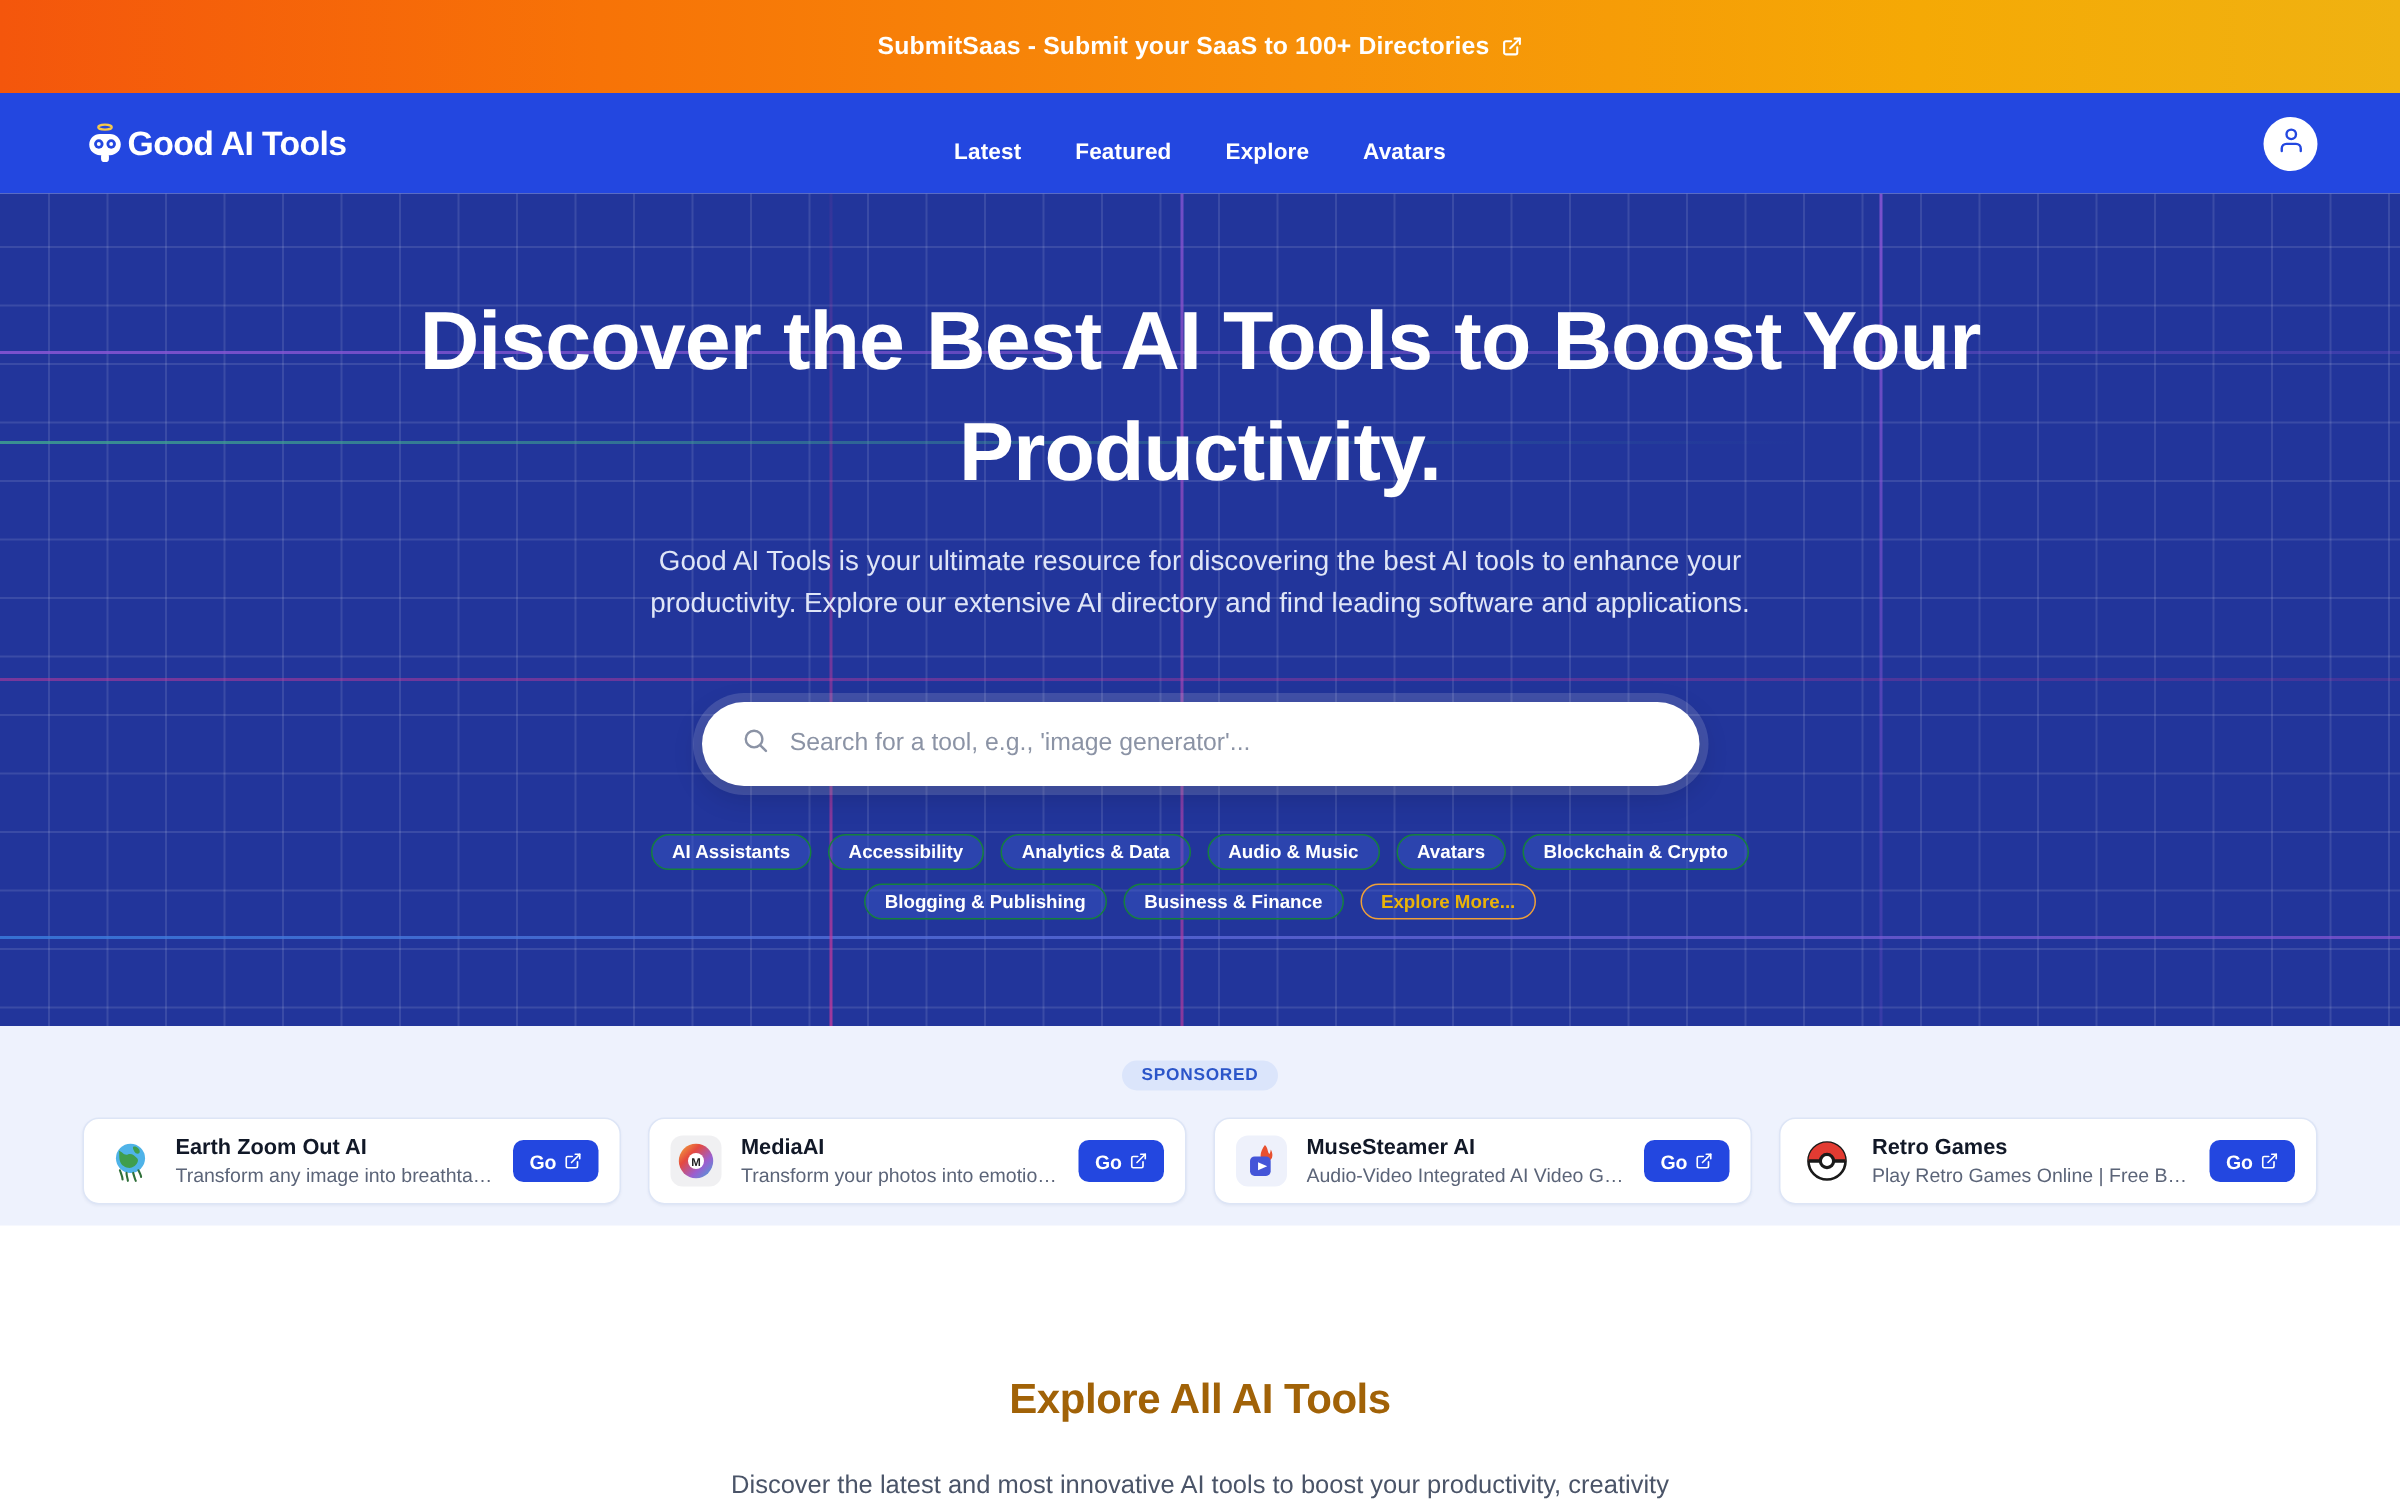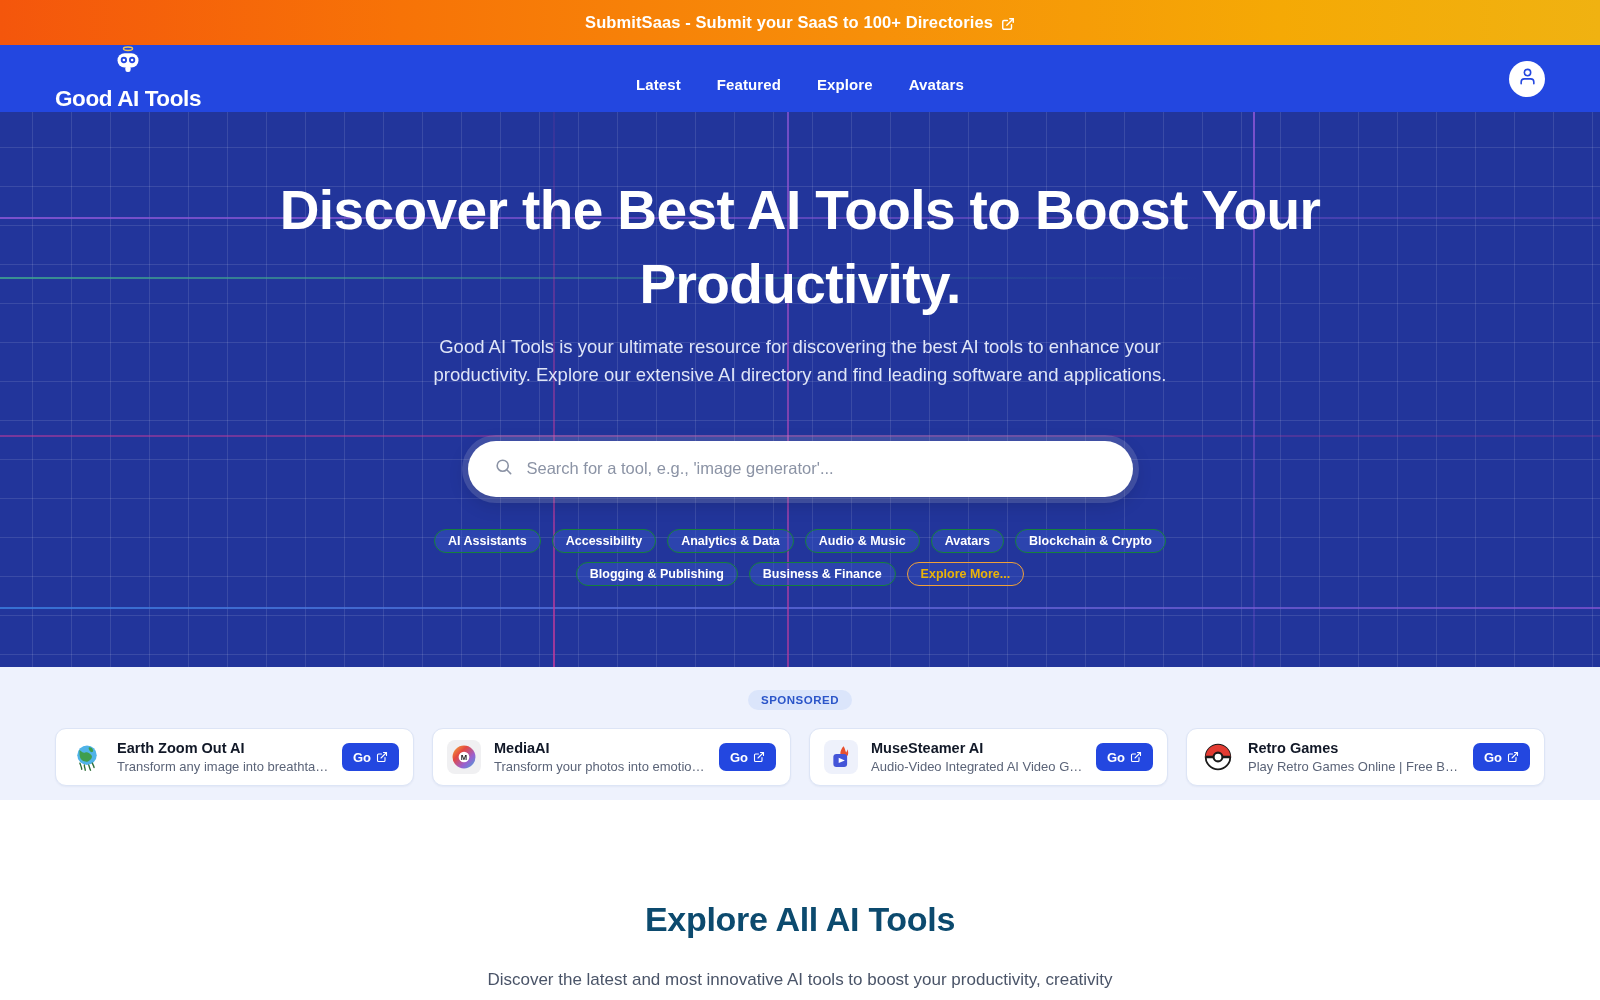--- a/index.html
+++ b/index.html
@@ -5,39 +5,39 @@
   * { margin:0; padding:0; box-sizing:border-box; }
   html,body { width:1600px; height:1000px; overflow:hidden; }
   body {
     font-family:"Liberation Sans", sans-serif;
     background:#ffffff;
     -webkit-font-smoothing:antialiased;
   }
 
   
   .promo-banner{
-    height:45px;
+    height:62px;
     background:linear-gradient(90deg,#f4560c 0%,#f77307 25%,#f79009 55%,#f5a905 80%,#f0b211 100%);
     display:flex; align-items:center; justify-content:center;
     position:relative;
   }
   .promo-link{
     display:flex; align-items:center; gap:8px;
     color:#ffffff; font-size:16.5px; font-weight:bold;
     letter-spacing:.1px; text-decoration:none; cursor:pointer;
   }
   .ext-ico{ display:inline-block; width:14px; height:14px; }
 
   
   .navbar{
     height:67px; background:#2347e0;
     display:flex; align-items:center; position:relative;
     padding:0 55px;
   }
-  .brand{ display:flex; align-items:center; gap:11px; cursor:pointer;flex-direction:column; }
+  .brand{ display:flex; align-items:center; cursor:pointer; }
   .brand-mark{ width:30px; height:30px; position:relative; }
   .brand-text{
     color:#fff; font-size:22.5px; font-weight:bold; letter-spacing:-.4px;
   }
   .nav-links{
     position:absolute; left:50%; transform:translateX(-50%);
     display:flex; align-items:center; gap:36px;
   }
   .nav-link{
     color:#fff; font-size:15px; font-weight:bold; text-decoration:none;
@@ -69,21 +69,21 @@
   .hero-inner{
     position:relative; z-index:3;
     display:flex; flex-direction:column; align-items:center;
     padding-top:62px;
   }
   .hero-title{
     color:#fff; font-weight:bold; font-size:55px; line-height:1.34;
     text-align:center; max-width:1190px; letter-spacing:-.6px;
   }
   .hero-sub{
-    margin-top:12px; color:#dfe5f7; font-size:18.5px; line-height:1.52;
+    margin-top:22px; color:#dfe5f7; font-size:18.5px; line-height:1.52;
     text-align:center; max-width:740px; font-weight:400;
   }
 
   .search-wrap{
     margin-top:51px; width:665px; height:56px;
     background:#fff; border-radius:30px;
     display:flex; align-items:center; gap:14px; padding:0 26px;
     box-shadow:0 0 0 6px rgba(255,255,255,.14), 0 6px 20px rgba(0,0,0,.18);
     cursor:text;
   }
@@ -143,21 +143,21 @@
     flex:0 0 auto; background:#2347e0; color:#fff; border:none;
     border-radius:7px; height:28px; padding:0 11px;
     display:flex; align-items:center; gap:5px;
     font-family:"Liberation Sans", sans-serif;
     font-size:13px; font-weight:bold; cursor:pointer;
   }
 
   
   .explore{ text-align:center; padding-top:100px; background:#fff; }
   .explore-title{
-    font-size:34px; font-weight:bold; color:#0c4a6e; letter-spacing:-.3px;
+    font-size:28px; font-weight:bold; color:#a16207; letter-spacing:-.3px;
   }
   .explore-sub{
     margin-top:28px; font-size:17px; color:#4a5468; line-height:1.55;
     max-width:900px; margin-left:auto; margin-right:auto;
   }
 </style>
 </head>
 <body>
 
 <div class="promo-banner">

